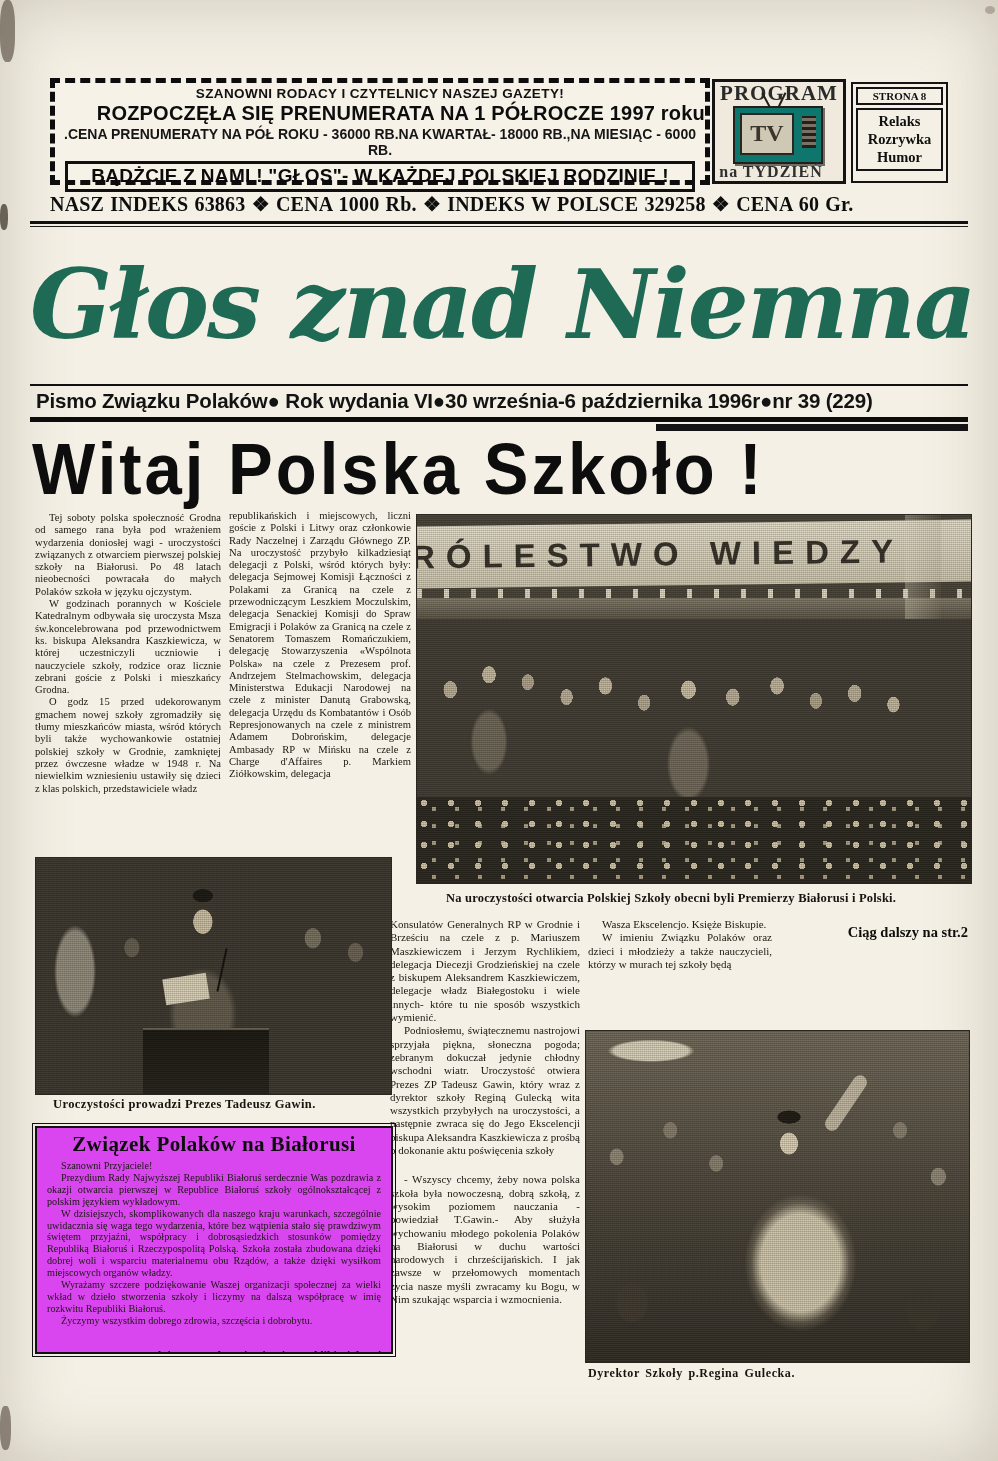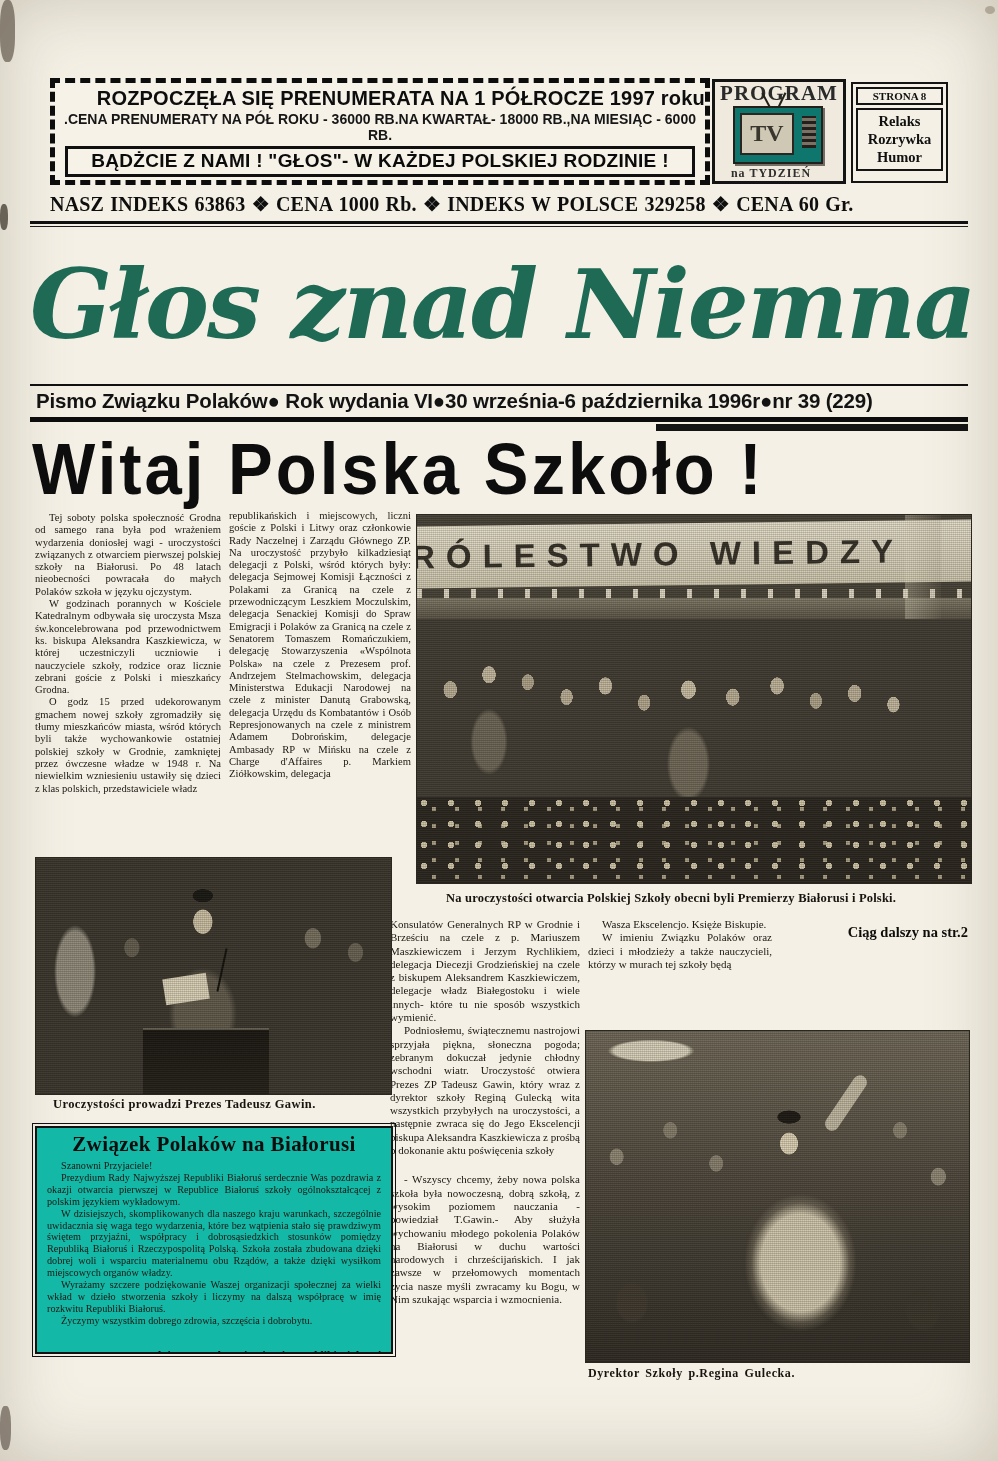--- a/index.html
+++ b/index.html
@@ -20,21 +20,21 @@
   .tv-top{font-size:21px;font-weight:bold;color:#2a2a2a;letter-spacing:1px;line-height:20px;margin-top:1px;}
   .tv-icon{position:absolute;left:18px;top:24px;width:86px;height:54px;background:#0f766e;border:2px solid #23201b;
            box-shadow:2px 2px 0 rgba(30,27,22,.6);}
   .tv-screen{position:absolute;left:5px;top:5px;width:50px;height:38px;background:#cfc8b4;border:2px solid #2a2722;
              font-size:24px;font-weight:bold;color:#3a362e;line-height:36px;font-family:"Liberation Serif",serif;}
   .tv-knobs{position:absolute;right:5px;top:8px;width:14px;height:32px;
             background:repeating-linear-gradient(0deg,#23201b 0 3px,#7a7264 3px 6px);}
   .tv-ant-l,.tv-ant-r{position:absolute;width:2px;height:16px;background:#23201b;top:-16px;}
   .tv-ant-l{left:30px;transform:rotate(-28deg);}
   .tv-ant-r{left:46px;transform:rotate(26deg);}
-  .tv-bottom{position:absolute;left:0;right:16px;bottom:0px;font-size:12px;font-weight:bold;color:#2f2f2f;letter-spacing:1px;}
+  .tv-bottom{position:absolute;left:0;right:16px;bottom:0px;font-size:16px;font-weight:bold;color:#2f2f2f;letter-spacing:1px;}
   
   .p8box{position:absolute;left:851px;top:82px;width:97px;height:101px;box-sizing:border-box;border:2px solid #141414;
          background:#f4f0e5;padding:3px;}
   .p8-header{border:2px solid #141414;font-size:11px;font-weight:bold;text-align:center;font-family:"Liberation Serif",serif;
              padding:1px 0;color:#101010;}
   .p8-lines{border:2px solid #141414;margin-top:3px;padding:2px 0 3px;}
   .p8-line{font-size:14.5px;font-weight:bold;text-align:center;line-height:18px;color:#101010;font-family:"Liberation Serif",serif;}
   
   .indexline{position:absolute;left:50px;top:192px;width:900px;font-size:20px;font-weight:bold;
              font-family:"Liberation Serif",serif;color:#0e0e0e;white-space:nowrap;letter-spacing:.2px;word-spacing:1px;}
@@ -128,21 +128,21 @@
      radial-gradient(ellipse 12px 14px at 92% 44%,rgba(205,195,170,.5) 0 60%,transparent 66%),
      radial-gradient(ellipse 16px 9px at 53% 26%,#181510 0 70%,transparent 75%),
      radial-gradient(ellipse 14px 17px at 53% 34%,#d8cdb2 0 62%,transparent 66%),
      radial-gradient(ellipse 72px 88px at 56% 70%,#cfc5ab 0 55%,rgba(160,150,126,.35) 68%,transparent 78%),
      radial-gradient(ellipse 24px 30px at 12% 82%,rgba(60,54,44,.8) 0 60%,transparent 70%),
      radial-gradient(ellipse 26px 32px at 88% 84%,rgba(55,50,40,.8) 0 60%,transparent 70%);}
   .ph3-arm{position:absolute;left:66%;top:12%;width:14px;height:64px;background:rgba(214,205,180,.8);
      border-radius:8px;transform:rotate(34deg);}
   
   .letterbox{position:absolute;left:35px;top:1126px;width:358px;height:228px;box-sizing:border-box;
-     border:2px solid #111;outline:1px solid #111;outline-offset:2px;background:#14b8a6;
+     border:2px solid #111;outline:1px solid #111;outline-offset:2px;background:#d946ef;
      padding:3px 10px 4px;overflow:hidden;}
   .letter-title{margin:1px 0 3px;font-family:"Liberation Serif",serif;font-size:21px;font-weight:bold;
      text-align:center;color:#0d0d0d;letter-spacing:.4px;}
   .letterbox p{margin:0;font-size:10.2px;line-height:11.9px;text-align:justify;text-indent:14px;color:#1a1712;
      font-family:"Liberation Serif",serif;}
   .sig-role{margin-top:23px;font-size:11.5px;font-weight:bold;text-align:right;color:#11100c;
      font-family:"Liberation Serif",serif;}
   .sig-name{font-size:11.5px;font-weight:bold;text-align:right;padding-right:8px;color:#11100c;
      font-family:"Liberation Serif",serif;margin-top:32px;}
   
@@ -151,20 +151,21 @@
   .sm2{left:0;top:204px;width:8px;height:26px;opacity:.8;background:#4a4237;}
   .sm3{left:0;top:1406px;width:11px;height:44px;opacity:.65;background:#5d5246;}
   .sm4{right:3px;top:6px;width:10px;height:8px;opacity:.5;background:#857a68;border-radius:50%;}
 </style>
 </head>
 <body>
 
 <div class="page">
 
   <div class="promo">
+    <div class="promo-l1">SZANOWNI RODACY I CZYTELNICY NASZEJ GAZETY!</div>
     <div class="promo-l2">ROZPOCZĘŁA SIĘ PRENUMERATA NA 1 PÓŁROCZE 1997 roku</div>
     <div class="promo-l3">.CENA PRENUMERATY NA PÓŁ ROKU - 36000 RB.NA KWARTAŁ- 18000 RB.,NA MIESIĄC - 6000 RB.</div>
     <div class="promo-l4">BĄDŻCIE Z NAMI ! "GŁOS"- W KAŻDEJ POLSKIEJ RODZINIE !</div>
   </div>
 
   <div class="tvbox">
     <div class="tv-top">PROGRAM</div>
     <div class="tv-icon">
       <div class="tv-ant-l"></div>
       <div class="tv-ant-r"></div>

